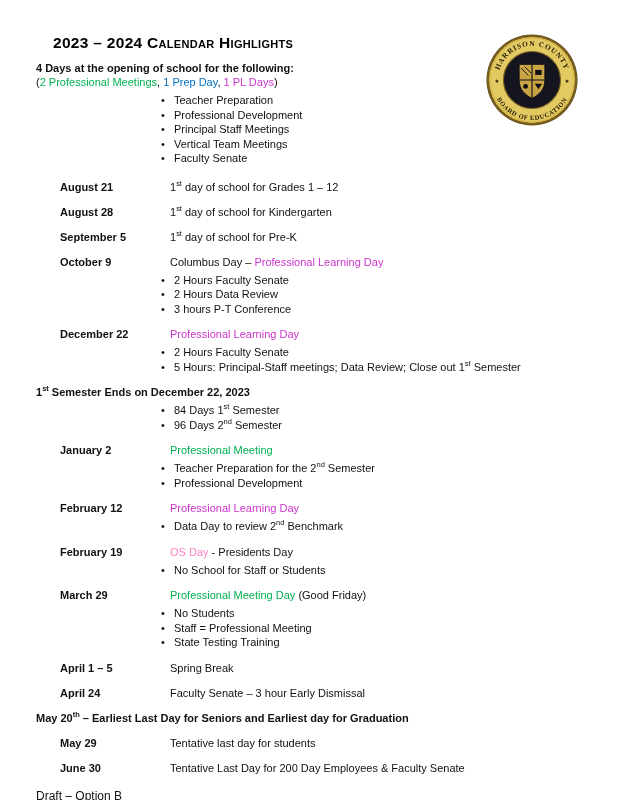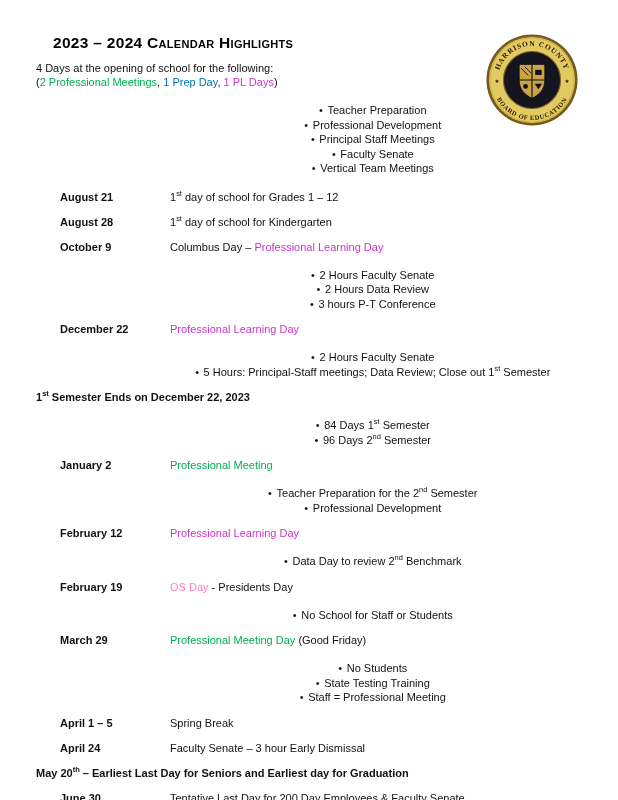--- a/index.html
+++ b/index.html
@@ -24,27 +24,26 @@
     width: 92px; height: 92px;
   }
   h1 {
     margin: 0 0 9px 17px;
     font-size: 15.5px;
     font-weight: bold;
     font-variant: small-caps;
     letter-spacing: 0.3px;
     color: #000;
   }
-  .intro-heading { font-weight: normal; line-height: 14px; }
+  .intro-heading { font-weight: bold; line-height: 14px; }
   .intro-line { line-height: 14px; }
   ul.bullets {
-    margin: 14px 0 0 110px;
+    margin: 4px 0 0 110px;
     padding: 0 0 0 15px;
     list-style: none;
-    text-align: center;
   }
   ul.bullets li { line-height: 14.5px; }
   ul.bullets li::before {
     content: "\2022";
     display: inline-block;
     width: 13px;
   }
   .entries { margin-top: 14px; }
   .entry { margin-bottom: 11px; }
   .row { display: flex; line-height: 14px; }
@@ -91,36 +90,42 @@
 
   <h1>2023 – 2024 Calendar Highlights</h1>
 
   <div class="intro">
     <div class="intro-heading">4 Days at the opening of school for the following:</div>
     <div class="intro-line"><span>(</span><span style="color: rgb(0, 176, 80);">2 Professional Meetings</span><span>, </span><span style="color: rgb(0, 112, 192);">1 Prep Day</span><span>, </span><span style="color: rgb(204, 51, 204);">1 PL Days</span><span>)</span></div>
     <ul class="bullets intro-bullets">
         <li>Teacher Preparation</li>
         <li>Professional Development</li>
         <li>Principal Staff Meetings</li>
+        <li>Vertical Team Meetings</li>
         <li>Faculty Senate</li>
-        <li>Vertical Team Meetings</li>
       </ul>
   </div>
 
   <div class="entries">
       <div class="entry">
         <div class="row">
           <div class="date">August 21</div>
           <div class="desc"><span>1</span><sup>st</sup><span> day of school for Grades 1 – 12</span></div>
         </div>
       </div>
       <div class="entry">
         <div class="row">
           <div class="date">August 28</div>
           <div class="desc"><span>1</span><sup>st</sup><span> day of school for Kindergarten</span></div>
+        </div>
+      </div>
+      <div class="entry">
+        <div class="row">
+          <div class="date">September 5</div>
+          <div class="desc"><span>1</span><sup>st</sup><span> day of school for Pre-K</span></div>
         </div>
       </div>
       <div class="entry">
         <div class="row">
           <div class="date">October 9</div>
           <div class="desc"><span>Columbus Day – </span><span style="color: rgb(204, 51, 204);">Professional Learning Day</span></div>
         </div>
         <ul class="bullets">
           <li><span>2 Hours Faculty Senate</span></li>
           <li><span>2 Hours Data Review</span></li>
@@ -174,22 +179,22 @@
           <li><span>No School for Staff or Students</span></li>
         </ul>
       </div>
       <div class="entry">
         <div class="row">
           <div class="date">March 29</div>
           <div class="desc"><span style="color: rgb(0, 176, 80);">Professional Meeting Day</span><span> (Good Friday)</span></div>
         </div>
         <ul class="bullets">
           <li><span>No Students</span></li>
+          <li><span>Staff = Professional Meeting</span></li>
           <li><span>State Testing Training</span></li>
-          <li><span>Staff = Professional Meeting</span></li>
         </ul>
       </div>
       <div class="entry">
         <div class="row">
           <div class="date">April 1 – 5</div>
           <div class="desc"><span>Spring Break</span></div>
         </div>
       </div>
       <div class="entry">
         <div class="row">
@@ -197,20 +202,26 @@
           <div class="desc"><span>Faculty Senate – 3 hour Early Dismissal</span></div>
         </div>
       </div>
       <div class="entry">
         <div class="row full">
           <div class="desc"><span>May 20</span><sup>th</sup><span> – Earliest Last Day for Seniors and Earliest day for Graduation</span></div>
         </div>
       </div>
       <div class="entry">
         <div class="row">
+          <div class="date">May 29</div>
+          <div class="desc"><span>Tentative last day for students</span></div>
+        </div>
+      </div>
+      <div class="entry">
+        <div class="row">
           <div class="date">June 30</div>
           <div class="desc"><span>Tentative Last Day for 200 Day Employees &amp; Faculty Senate</span></div>
         </div>
       </div>
     </div>
 
   <div class="footer">Draft – Option B</div>
 
 </div>
 

